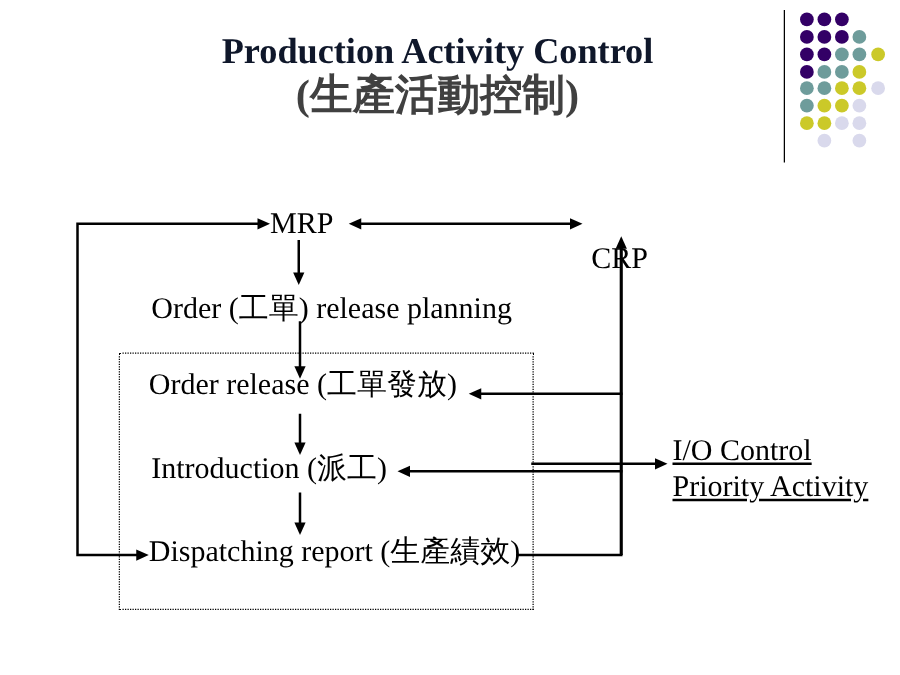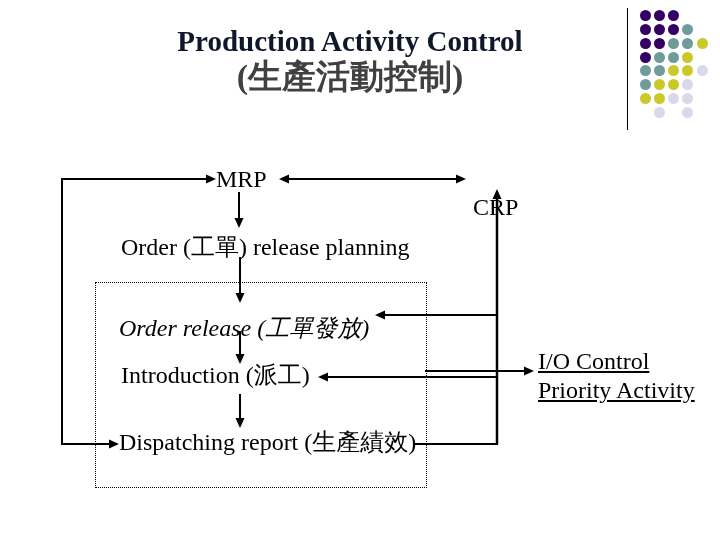--- a/index.html
+++ b/index.html
@@ -23,21 +23,21 @@
     color:#E13B0E;
   }
   
   #intro-line{left:42px;top:111px;font-size:26px;line-height:30px;}
   #intro-line .bullet{font-size:18px;vertical-align:3px;margin-right:1px;}
   
   .dlabel{font-size:24px;line-height:26px;white-space:nowrap;}
   #lbl-mrp{left:216px;top:166px;font-size:24px;font-family:Liberation Serif, serif;}
   #lbl-crp{left:473px;top:166px;font-size:24px;margin-top:28px;}
   #lbl-order-planning{left:121px;top:234px;}
-  #lbl-order-release{left:119px;top:315px;font-style:italic;}
+  #lbl-order-release{left:119px;top:295px;}
   #lbl-dispatching{left:121px;top:362px;}
   #lbl-production-report{left:119px;top:429px;}
   #lbl-io{left:538px;top:347px;line-height:29px;text-decoration:underline;}
   
   #dotted-box{
     left:95px;top:282px;width:330px;height:204px;
     border:1px dotted #000;
   }
   
   #connectors{left:0;top:0;width:720px;height:540px;pointer-events:none;}

